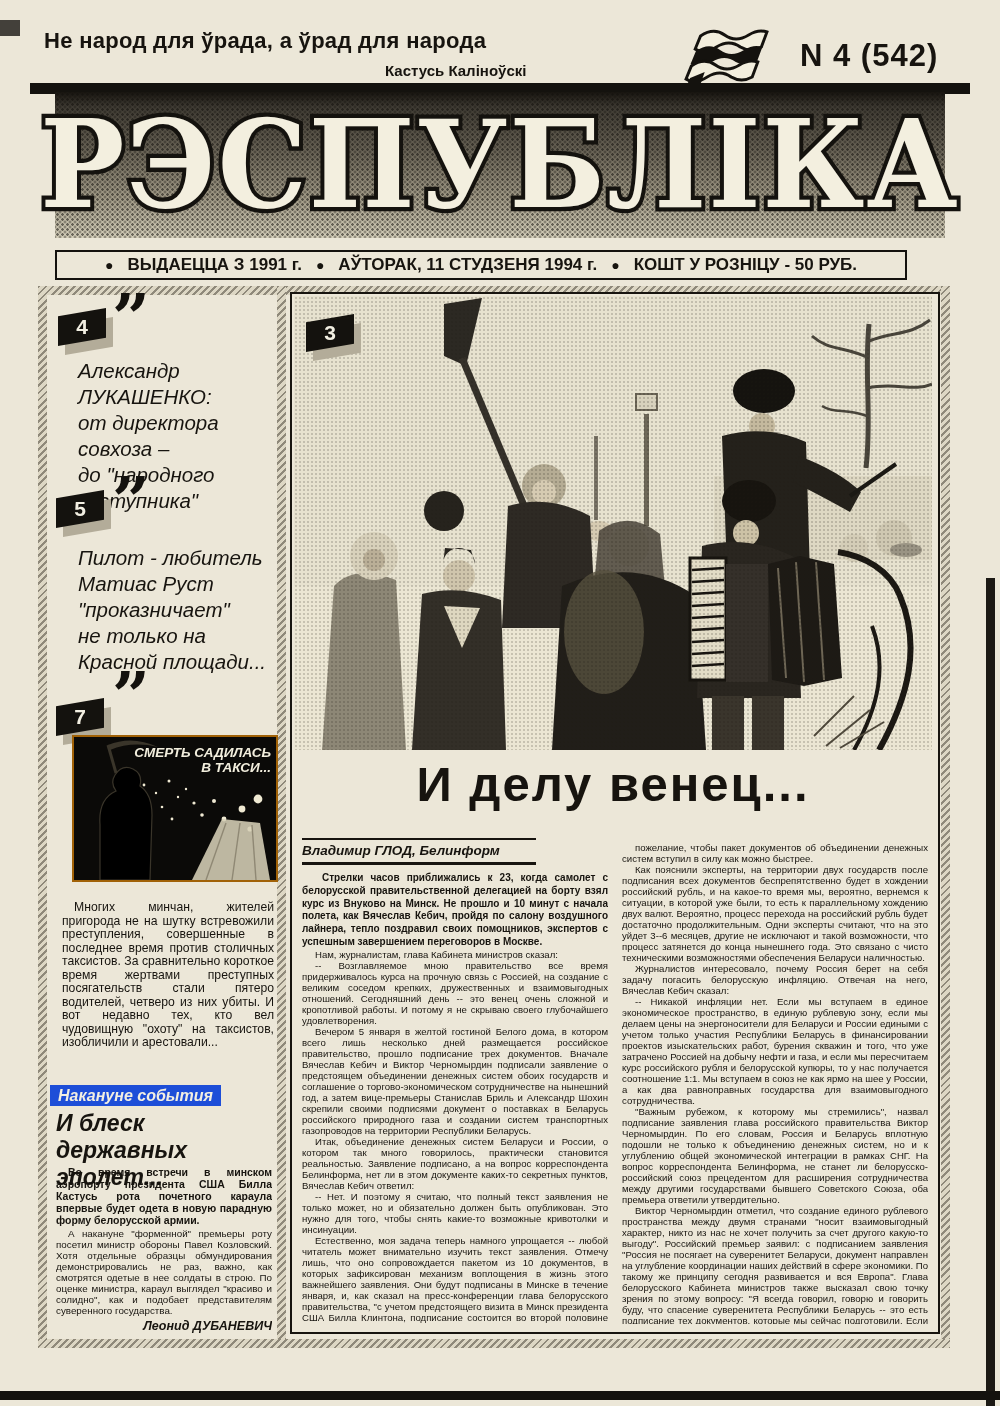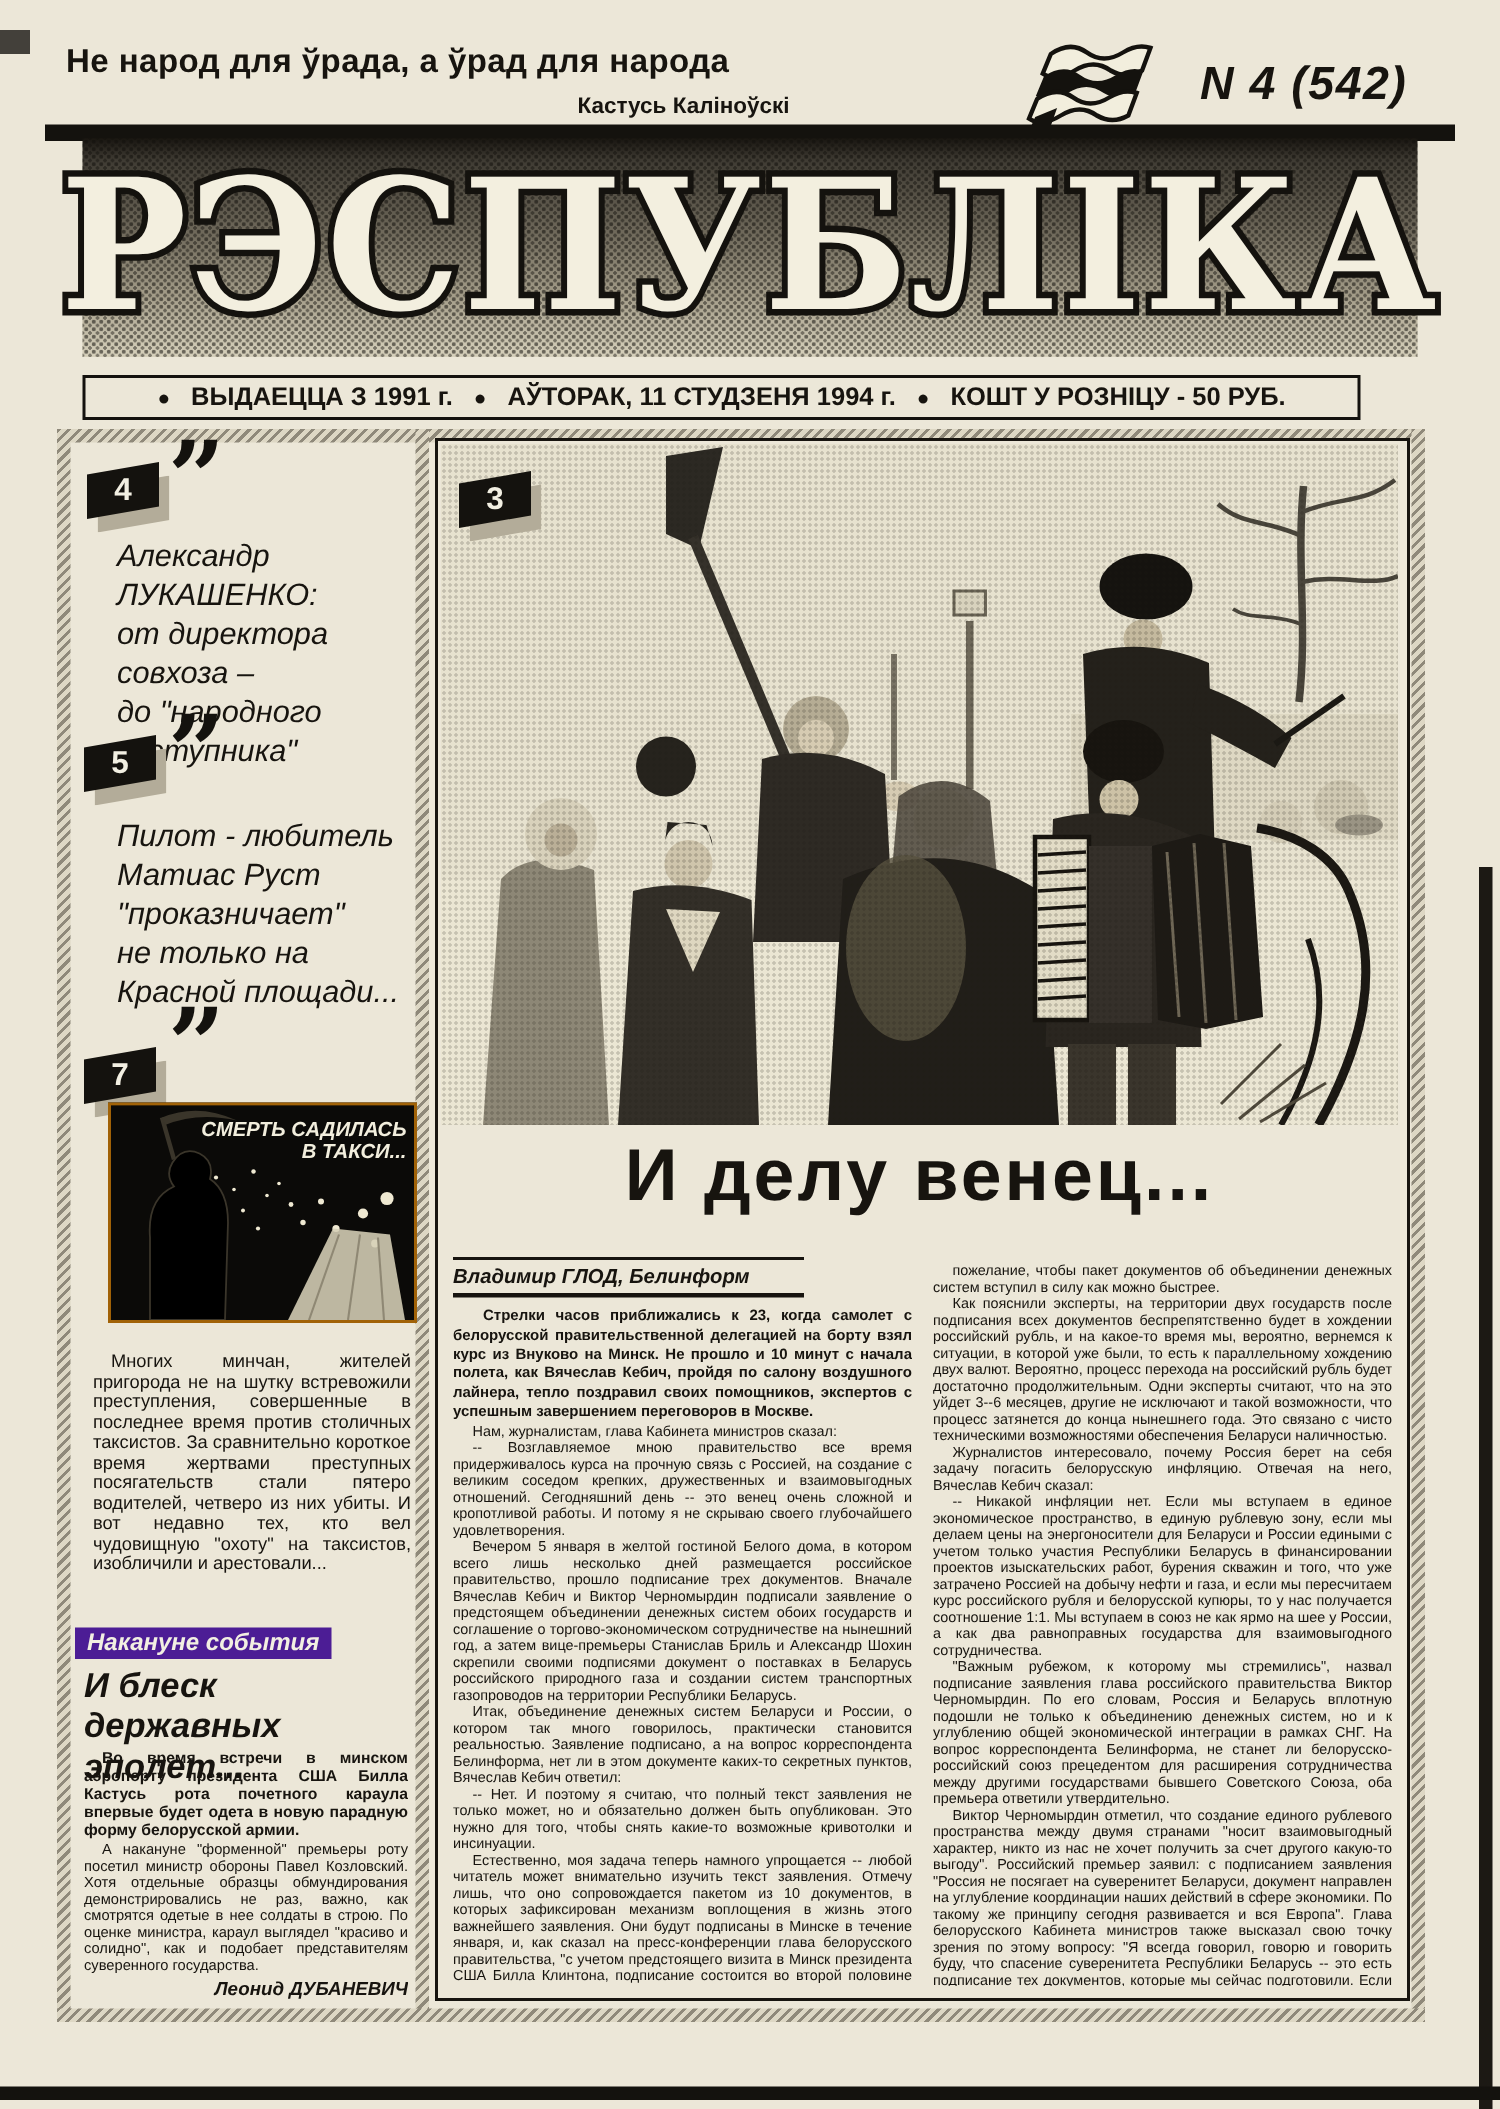--- a/index.html
+++ b/index.html
@@ -4,21 +4,21 @@
 <style>
   html,body{margin:0;padding:0;background:#d9d4c5;}
   .page{position:relative;width:1000px;height:1406px;background:#ece7d8;overflow:hidden;
         font-family:"Liberation Sans",sans-serif;color:#17140f;}
   .abs{position:absolute;}
   .ni{user-select:none;}
 
   
   .motto{left:44px;top:28px;font-size:22px;font-weight:bold;letter-spacing:.3px;}
   .motto-author{left:385px;top:62px;font-size:15px;font-weight:bold;}
-  .issue-no{left:800px;top:38px;font-size:31px;font-weight:bold;letter-spacing:1px;font-style:italic;}
+  .issue-no{left:800px;top:38px;font-size:31px;font-weight:bold;letter-spacing:1px;}
   .flagbox{left:672px;top:22px;width:112px;height:74px;}
 
   .top-black{left:30px;top:83px;width:940px;height:11px;background:#14120e;}
 
   
   .masthead{left:55px;top:92px;width:890px;height:146px;
     background:
       radial-gradient(rgba(18,16,12,.55) 1.2px, transparent 1.5px),
       radial-gradient(rgba(18,16,12,.45) 1px, transparent 1.3px),
       linear-gradient(180deg,#181510 0%,#3f3b33 10%,#6d6759 42%,#a49d89 72%,#d7d1bc 100%);
@@ -57,21 +57,21 @@
   .teaser{font-style:italic;font-weight:normal;font-size:20.5px;line-height:26px;white-space:pre-line;}
 
   
   .taxi{left:72px;top:735px;width:202px;height:143px;border:2px solid #a16207;background:#0b0a08;}
   .taxi-caption{position:absolute;right:5px;top:8px;text-align:right;color:#f2eedd;
     font-weight:bold;font-style:italic;font-size:13.5px;line-height:15px;white-space:pre-line;}
   .taxi-lead{left:62px;top:886px;width:212px;font-weight:normal;font-size:12.2px;line-height:13.5px;
     text-align:justify;text-indent:12px;margin-top:15px;}
 
   
-  .kicker{left:50px;top:1085px;height:21px;padding:0 8px;background:#4c1d95;color:#f2efe2;
+  .kicker{left:50px;top:1085px;height:21px;padding:0 8px;background:#1d4ed8;color:#f2efe2;
     font-weight:bold;font-style:italic;font-size:16px;display:flex;align-items:center;}
   .ep-head{left:56px;top:1110px;width:218px;font-weight:bold;font-style:italic;
     font-size:23px;line-height:27px;}
   .ep-block{left:56px;top:1166px;width:216px;height:172px;overflow:hidden;}
   .ep-lead{font-weight:bold;font-size:10.5px;line-height:12px;text-align:justify;text-indent:12px;margin:0 0 2px;}
   .ep-body{font-size:9.8px;line-height:11px;text-align:justify;text-indent:12px;margin:0;}
   .ep-sig{margin:3px 0 0;text-align:right;font-weight:bold;font-style:italic;font-size:12.5px;}
 
   
   .art-box{left:290px;top:292px;width:646px;height:1038px;border:2px solid #17140f;background:#ece7d8;}

